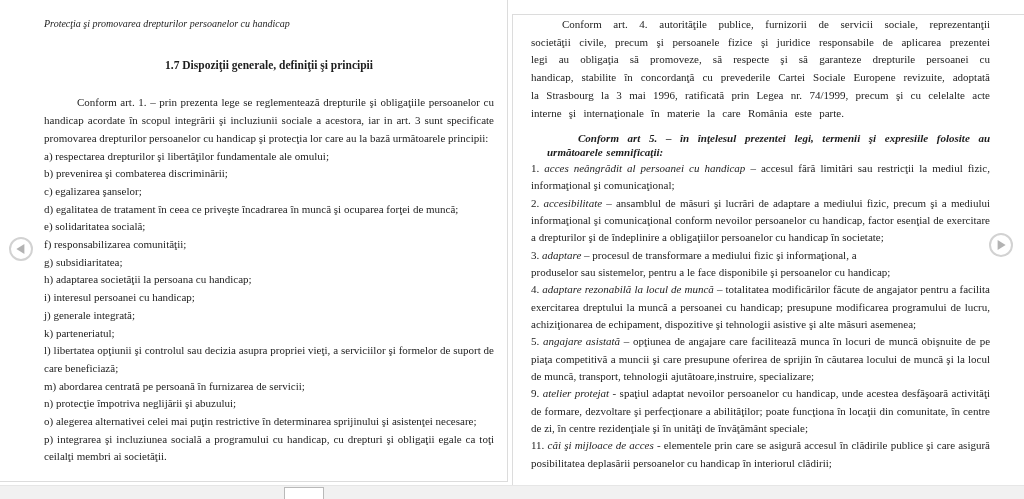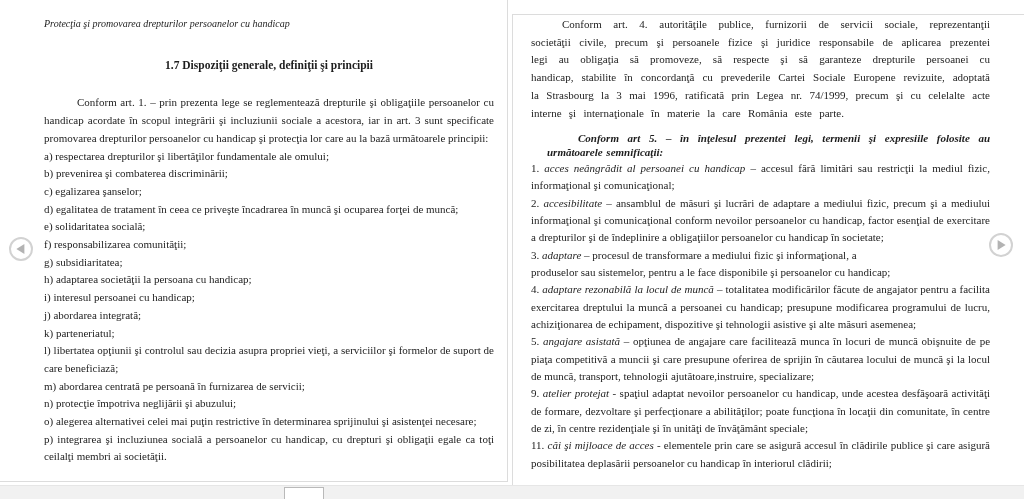--- a/index.html
+++ b/index.html
@@ -61,27 +61,27 @@
   <div>
       <div class="principle">a) respectarea drepturilor şi libertăţilor fundamentale ale omului;</div>
       <div class="principle">b) prevenirea şi combaterea discriminării;</div>
       <div class="principle">c) egalizarea şanselor;</div>
       <div class="principle">d) egalitatea de tratament în ceea ce priveşte încadrarea în muncă şi ocuparea forţei de muncă;</div>
       <div class="principle">e) solidaritatea socială;</div>
       <div class="principle">f) responsabilizarea comunităţii;</div>
       <div class="principle">g) subsidiaritatea;</div>
       <div class="principle">h) adaptarea societăţii la persoana cu handicap;</div>
       <div class="principle">i) interesul persoanei cu handicap;</div>
-      <div class="principle">j) abordarea integrată;</div>
+      <div class="principle">j) generale integrată;</div>
       <div class="principle">k) parteneriatul;</div>
       <div class="principle">l) libertatea opţiunii şi controlul sau decizia asupra propriei vieţi, a serviciilor şi formelor de suport de care beneficiază;</div>
       <div class="principle">m) abordarea centrată pe persoană în furnizarea de servicii;</div>
       <div class="principle">n) protecţie împotriva neglijării şi abuzului;</div>
       <div class="principle">o) alegerea alternativei celei mai puţin restrictive în determinarea sprijinului şi asistenţei necesare;</div>
-      <div class="principle">p) integrarea şi incluziunea socială a persoanelor cu handicap, cu drepturi şi obligaţii egale ca toţi ceilalţi membri ai societăţii.</div>
+      <div class="principle">p) integrarea şi incluziunea socială a programului cu handicap, cu drepturi şi obligaţii egale ca toţi ceilalţi membri ai societăţii.</div>
     </div>
 </div>
 
 <div class="page page-right">
   <div class="col-right">
     <p class="art4">Conform art. 4. autorităţile publice, furnizorii de servicii sociale, reprezentanţii societăţii civile, precum şi persoanele fizice şi juridice responsabile de aplicarea prezentei legi au obligaţia să promoveze, să respecte şi să garanteze drepturile persoanei cu handicap, stabilite în concordanţă cu prevederile Cartei Sociale Europene revizuite, adoptată la Strasbourg la 3 mai 1996, ratificată prin Legea nr. 74/1999, precum şi cu celelalte acte interne şi internaţionale în materie la care România este parte.</p>
     <p class="art5">Conform art 5. – în înţelesul prezentei legi, termenii şi expresiile folosite au următoarele semnificaţii:</p>
     <div>
         <div class="def"><span>1. </span><span class="term">acces neângrădit al persoanei cu handicap</span><span> – accesul fără limitări sau restricţii la mediul fizic, informaţional şi comunicaţional;</span></div>
         <div class="def"><span>2. </span><span class="term">accesibilitate</span><span> – ansamblul de măsuri şi lucrări de adaptare a mediului fizic, precum şi a mediului informaţional şi comunicaţional conform nevoilor persoanelor cu handicap, factor esenţial de exercitare a drepturilor şi de îndeplinire a obligaţiilor persoanelor cu handicap în societate;</span></div>

